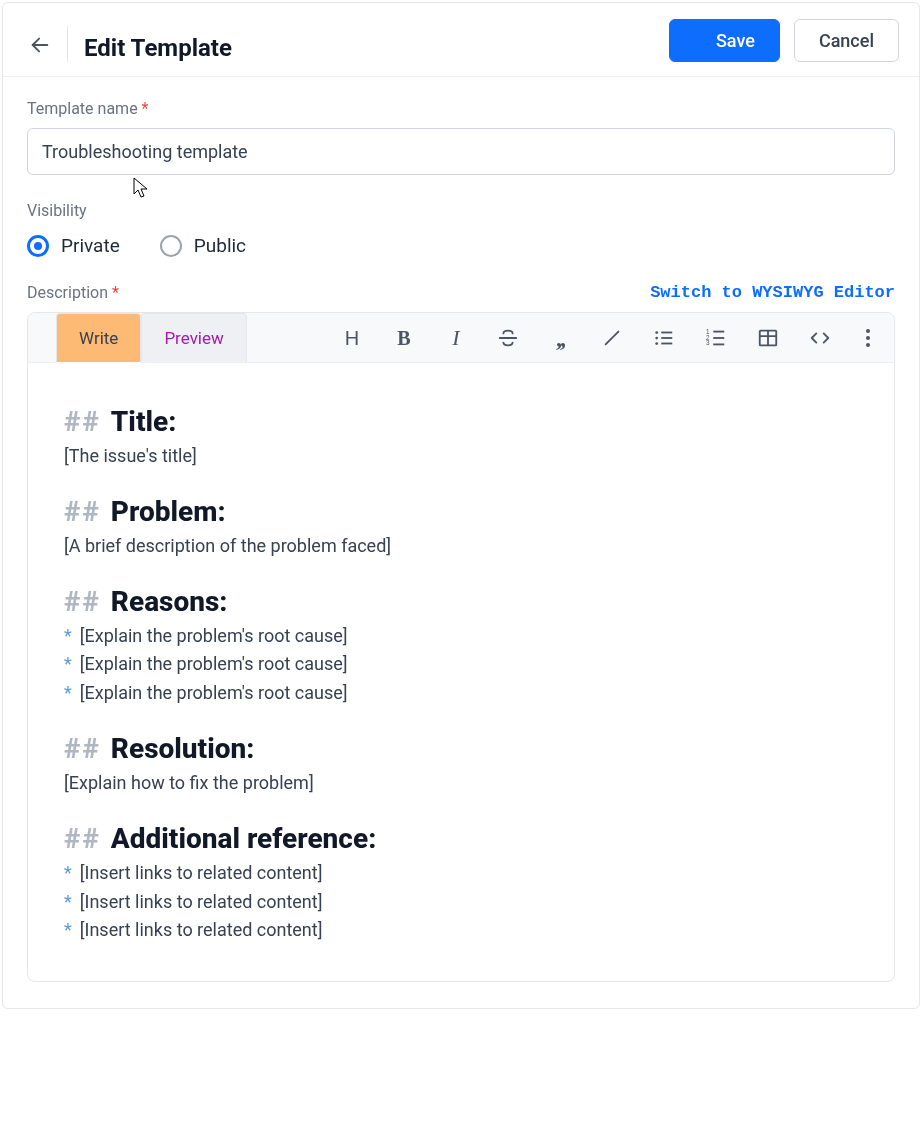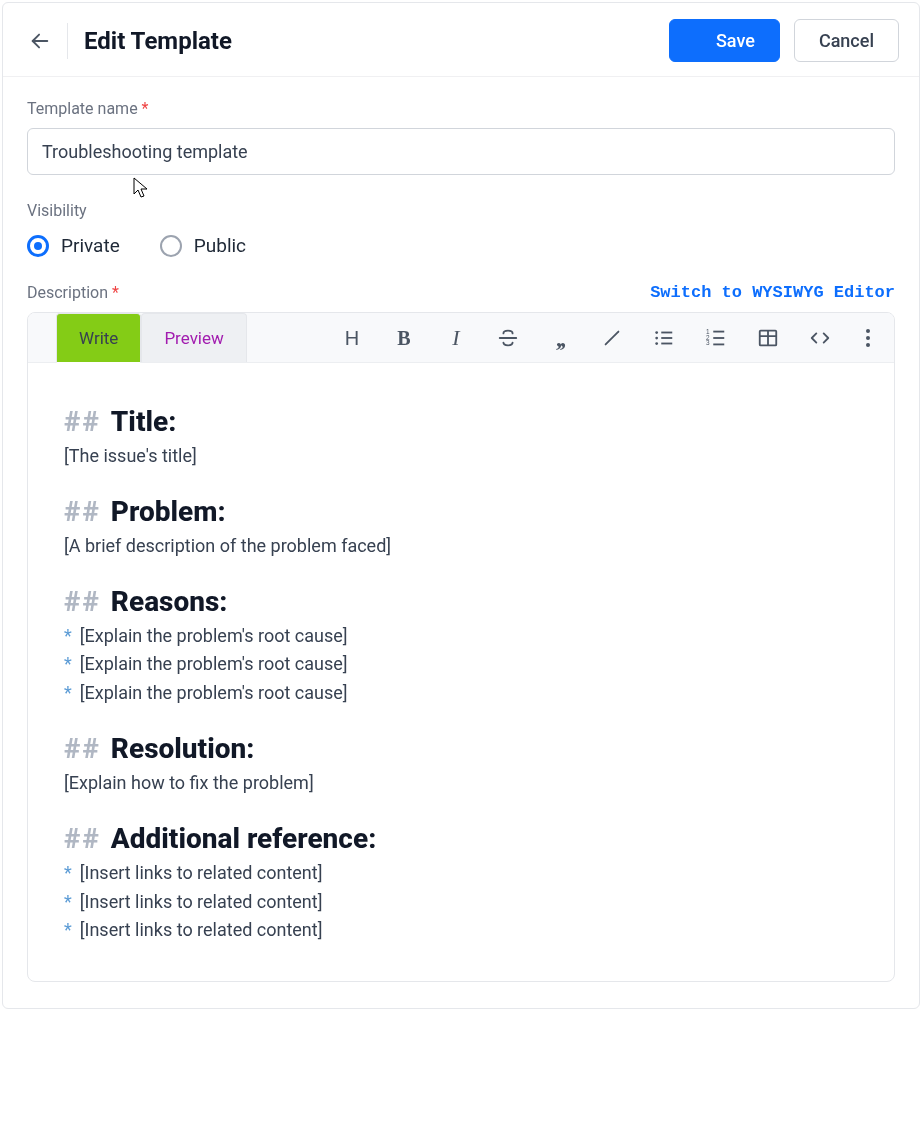--- a/index.html
+++ b/index.html
@@ -12,21 +12,21 @@
   }
   .page {
     border:1px solid #e5e7eb;
     border-radius:6px;
     width:918px;
     margin:2px;
     background:#fff;
   }
   .header {
     display:flex;
-    align-items:center;
+    align-items:flex-end;
     padding:16px 20px 14px 20px;
     border-bottom:1px solid #f0f0f2;
   }
   .back-btn {
     width:34px; height:34px;
     display:flex; align-items:center; justify-content:center;
     border:none; background:transparent; cursor:pointer;
     color:#4b5563;
   }
   .divider-v {
@@ -112,21 +112,21 @@
     padding:14px 22px 14px 22px;
     font-size:17px;
     color:#6b7280;
     cursor:pointer;
     border:1px solid transparent;
     border-bottom:none;
     background:transparent;
     font-family:inherit;
   }
   .tab.active {
-    background:#84cc16;
+    background:#fdba74;
     color:#374151;
     border:1px solid #e5e7eb;
     border-bottom:1px solid #fff;
     border-radius:4px 4px 0 0;
     margin-bottom:-1px;
   }
   .tab.inactive {
     background:#eef0f3;
     border:1px solid #e5e7eb;
     border-bottom:none;

